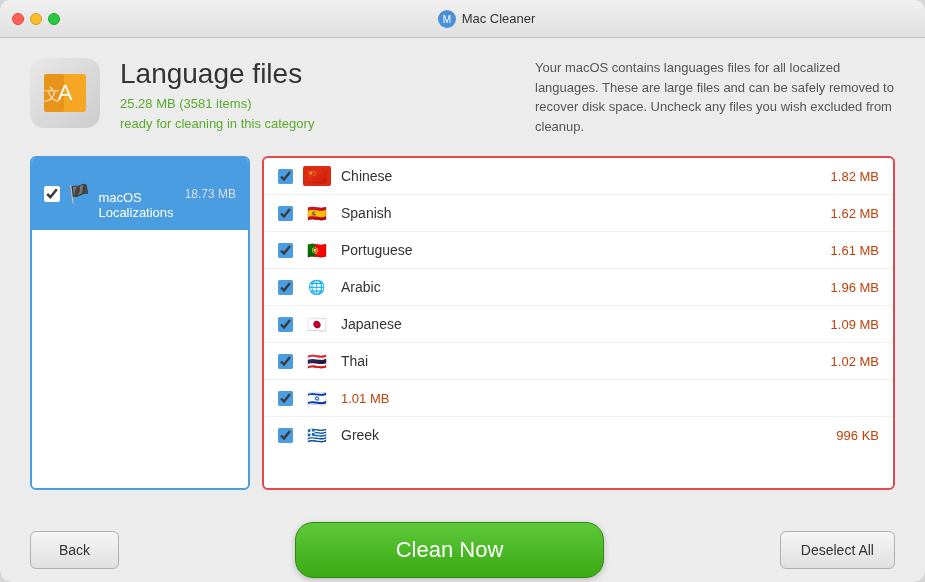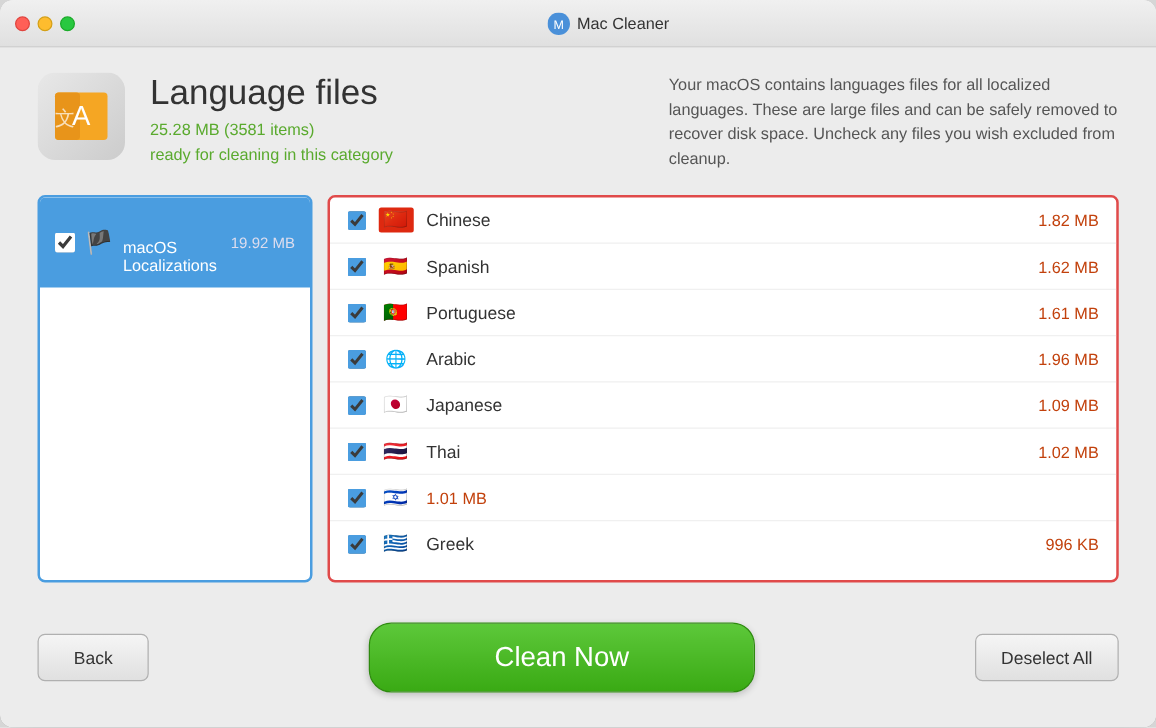--- a/index.html
+++ b/index.html
@@ -204,21 +204,21 @@
       font-size: 13px;
       color: #c2410c;
       flex-shrink: 0;
     }
 
     
     .bottom-bar {
       display: flex;
       align-items: center;
       justify-content: space-between;
-      padding: 12px 30px 28px 30px;
+      padding: 12px 30px 4px 30px;
       flex-shrink: 0;
     }
 
     .btn-back {
       background: linear-gradient(to bottom, #f5f5f5, #e0e0e0);
       border: 1px solid #b0b0b0;
       border-radius: 6px;
       padding: 10px 28px;
       font-size: 14px;
       color: #333;
@@ -320,21 +320,21 @@
       <div class="header-description">Your macOS contains languages files for all localized languages.  These are large files and can be safely removed to recover disk space.  Uncheck any files you wish excluded from cleanup.</div>
     </div>
 
     <div class="panels">
 
       <div class="left-panel">
         <div class="category-item">
           <input type="checkbox" class="category-checkbox" checked="" style="">
           <span class="category-flag-emoji">🏴</span>
           <span class="category-label">macOS Localizations</span>
-          <span class="category-size">19.92 MB</span>
+          <span class="category-size">18.73 MB</span>
         </div>
       </div>
 
       <div class="right-panel scrollbar-hidden" id="lang-list">
       <div class="lang-item">
             <input type="checkbox" class="lang-checkbox" checked="" style="">
             <div class="lang-flag flag-cn"></div>
             <span class="lang-name">Chinese</span>
             <span class="lang-size">1.82 MB</span>
           </div>

